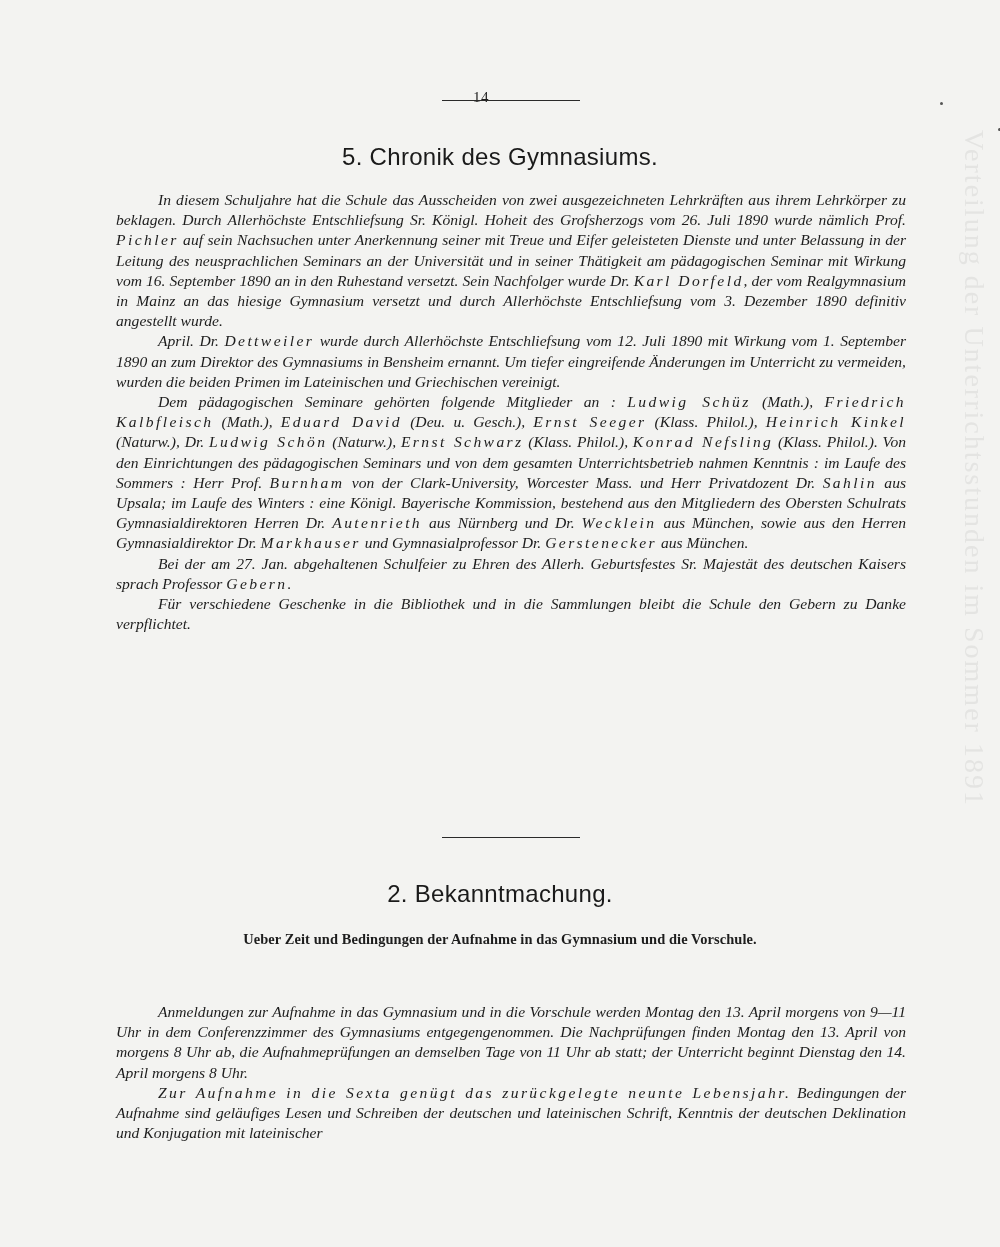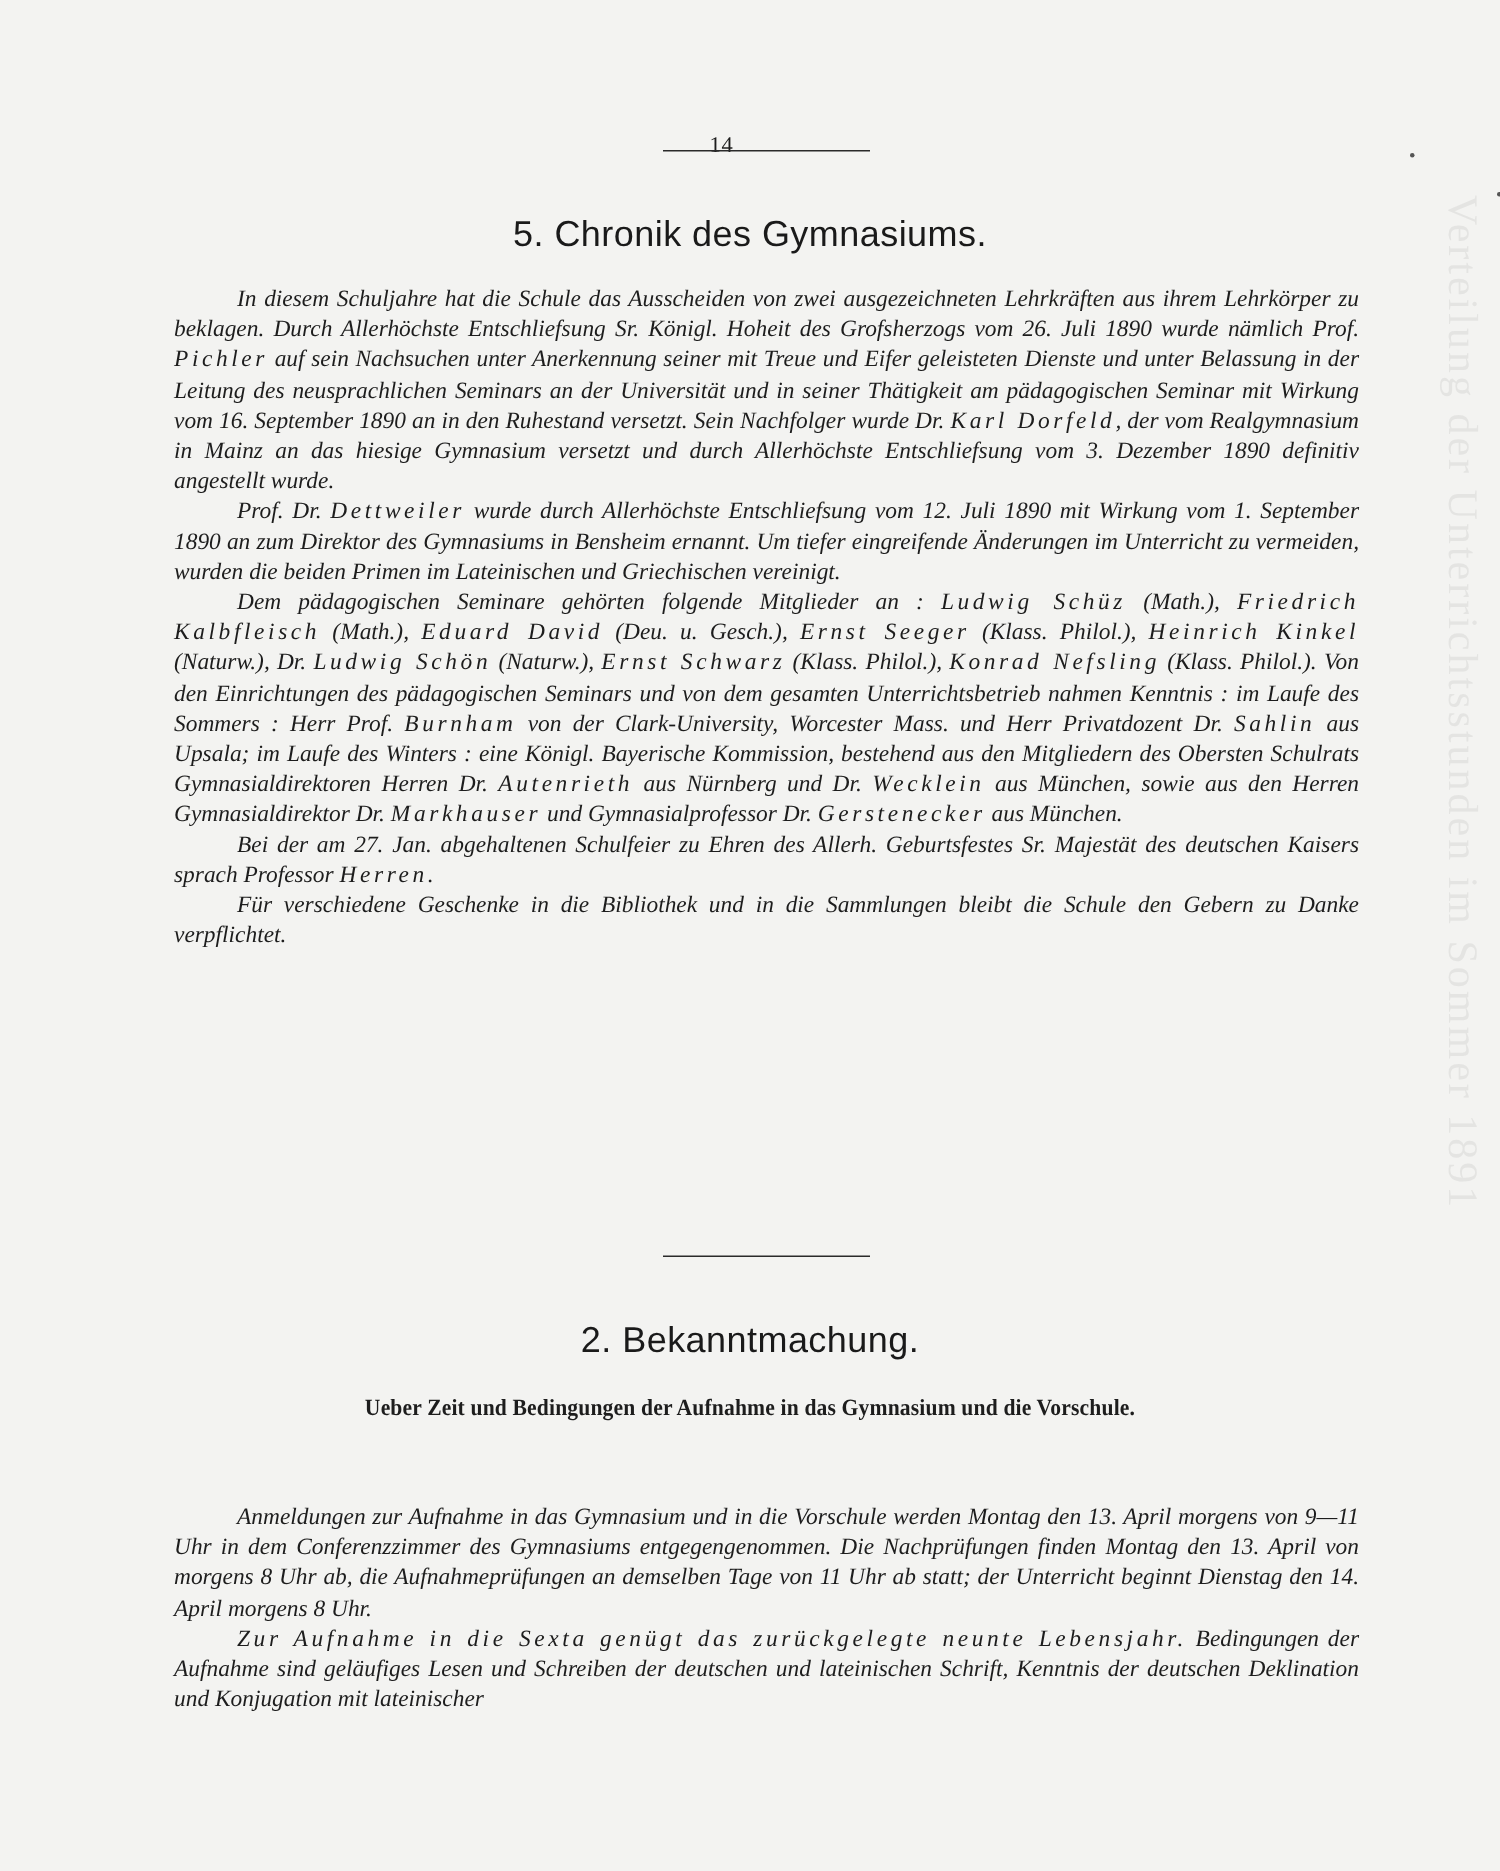--- a/index.html
+++ b/index.html
@@ -49,23 +49,23 @@
   </style>
 </head>
 <body>
 
 <div class="page-number">14</div>
 <div class="rule top"></div>
 
 <h1 class="s5">5. Chronik des Gymnasiums.</h1>
 <div id="block1" class="body-block">
     <p><span>In diesem Schuljahre hat die Schule das Ausscheiden von zwei ausgezeichneten Lehrkräften aus ihrem Lehrkörper zu beklagen. Durch Allerhöchste Entschliefsung Sr. Königl. Hoheit des Grofsherzogs vom 26. Juli 1890 wurde nämlich Prof. </span><span class="sp">Pichler</span><span> auf sein Nachsuchen unter Anerkennung seiner mit Treue und Eifer geleisteten Dienste und unter Belassung in der Leitung des neusprachlichen Seminars an der Universität und in seiner Thätigkeit am pädagogischen Seminar mit Wirkung vom 16. September 1890 an in den Ruhestand versetzt. Sein Nachfolger wurde Dr. </span><span class="sp">Karl Dorfeld</span><span>, der vom Realgymnasium in Mainz an das hiesige Gymnasium versetzt und durch Allerhöchste Entschliefsung vom 3. Dezember 1890 definitiv angestellt wurde.</span></p>
-    <p><span>Prof. Dr. </span><span class="sp">Dettweiler</span><span> wurde durch Allerhöchste Entschliefsung vom 12. Juli 1890 mit Wirkung vom 1. September 1890 an zum Direktor des Gymnasiums in Bensheim ernannt. Um tiefer eingreifende Änderungen im Unterricht zu vermeiden, wurden die beiden Primen im Lateinischen und Griechischen vereinigt.</span></p>
+    <p><span>April. Dr. </span><span class="sp">Dettweiler</span><span> wurde durch Allerhöchste Entschliefsung vom 12. Juli 1890 mit Wirkung vom 1. September 1890 an zum Direktor des Gymnasiums in Bensheim ernannt. Um tiefer eingreifende Änderungen im Unterricht zu vermeiden, wurden die beiden Primen im Lateinischen und Griechischen vereinigt.</span></p>
     <p><span>Dem pädagogischen Seminare gehörten folgende Mitglieder an : </span><span class="sp">Ludwig Schüz</span><span> (Math.), </span><span class="sp">Friedrich Kalbfleisch</span><span> (Math.), </span><span class="sp">Eduard David</span><span> (Deu. u. Gesch.), </span><span class="sp">Ernst Seeger</span><span> (Klass. Philol.), </span><span class="sp">Heinrich Kinkel</span><span> (Naturw.), Dr. </span><span class="sp">Ludwig Schön</span><span> (Naturw.), </span><span class="sp">Ernst Schwarz</span><span> (Klass. Philol.), </span><span class="sp">Konrad Nefsling</span><span> (Klass. Philol.). Von den Einrichtungen des pädagogischen Seminars und von dem gesamten Unterrichtsbetrieb nahmen Kenntnis : im Laufe des Sommers : Herr Prof. </span><span class="sp">Burnham</span><span> von der Clark-University, Worcester Mass. und Herr Privatdozent Dr. </span><span class="sp">Sahlin</span><span> aus Upsala; im Laufe des Winters : eine Königl. Bayerische Kommission, bestehend aus den Mitgliedern des Obersten Schulrats Gymnasialdirektoren Herren Dr. </span><span class="sp">Autenrieth</span><span> aus Nürnberg und Dr. </span><span class="sp">Wecklein</span><span> aus München, sowie aus den Herren Gymnasialdirektor Dr. </span><span class="sp">Markhauser</span><span> und Gymnasialprofessor Dr. </span><span class="sp">Gerstenecker</span><span> aus München.</span></p>
-    <p><span>Bei der am 27. Jan. abgehaltenen Schulfeier zu Ehren des Allerh. Geburtsfestes Sr. Majestät des deutschen Kaisers sprach Professor </span><span class="sp">Herren</span><span>.</span></p>
+    <p><span>Bei der am 27. Jan. abgehaltenen Schulfeier zu Ehren des Allerh. Geburtsfestes Sr. Majestät des deutschen Kaisers sprach Professor </span><span class="sp">Gebern</span><span>.</span></p>
     <p><span>Für verschiedene Geschenke in die Bibliothek und in die Sammlungen bleibt die Schule den Gebern zu Danke verpflichtet.</span></p>
   </div>
 
 <div class="rule mid"></div>
 
 <h1 class="s6">2. Bekanntmachung.</h1>
 <div class="subhead">Ueber Zeit und Bedingungen der Aufnahme in das Gymnasium und die Vorschule.</div>
 <div id="block2" class="body-block">
     <p><span>Anmeldungen zur Aufnahme in das Gymnasium und in die Vorschule werden Montag den 13. April morgens von 9—11 Uhr in dem Conferenzzimmer des Gymnasiums entgegengenommen. Die Nachprüfungen finden Montag den 13. April von morgens 8 Uhr ab, die Aufnahmeprüfungen an demselben Tage von 11 Uhr ab statt; der Unterricht beginnt Dienstag den 14. April morgens 8 Uhr.</span></p>
     <p><span></span><span class="sp">Zur Aufnahme in die Sexta genügt das zurückgelegte neunte Lebensjahr.</span><span> Bedingungen der Aufnahme sind geläufiges Lesen und Schreiben der deutschen und lateinischen Schrift, Kenntnis der deutschen Deklination und Konjugation mit lateinischer</span></p>

